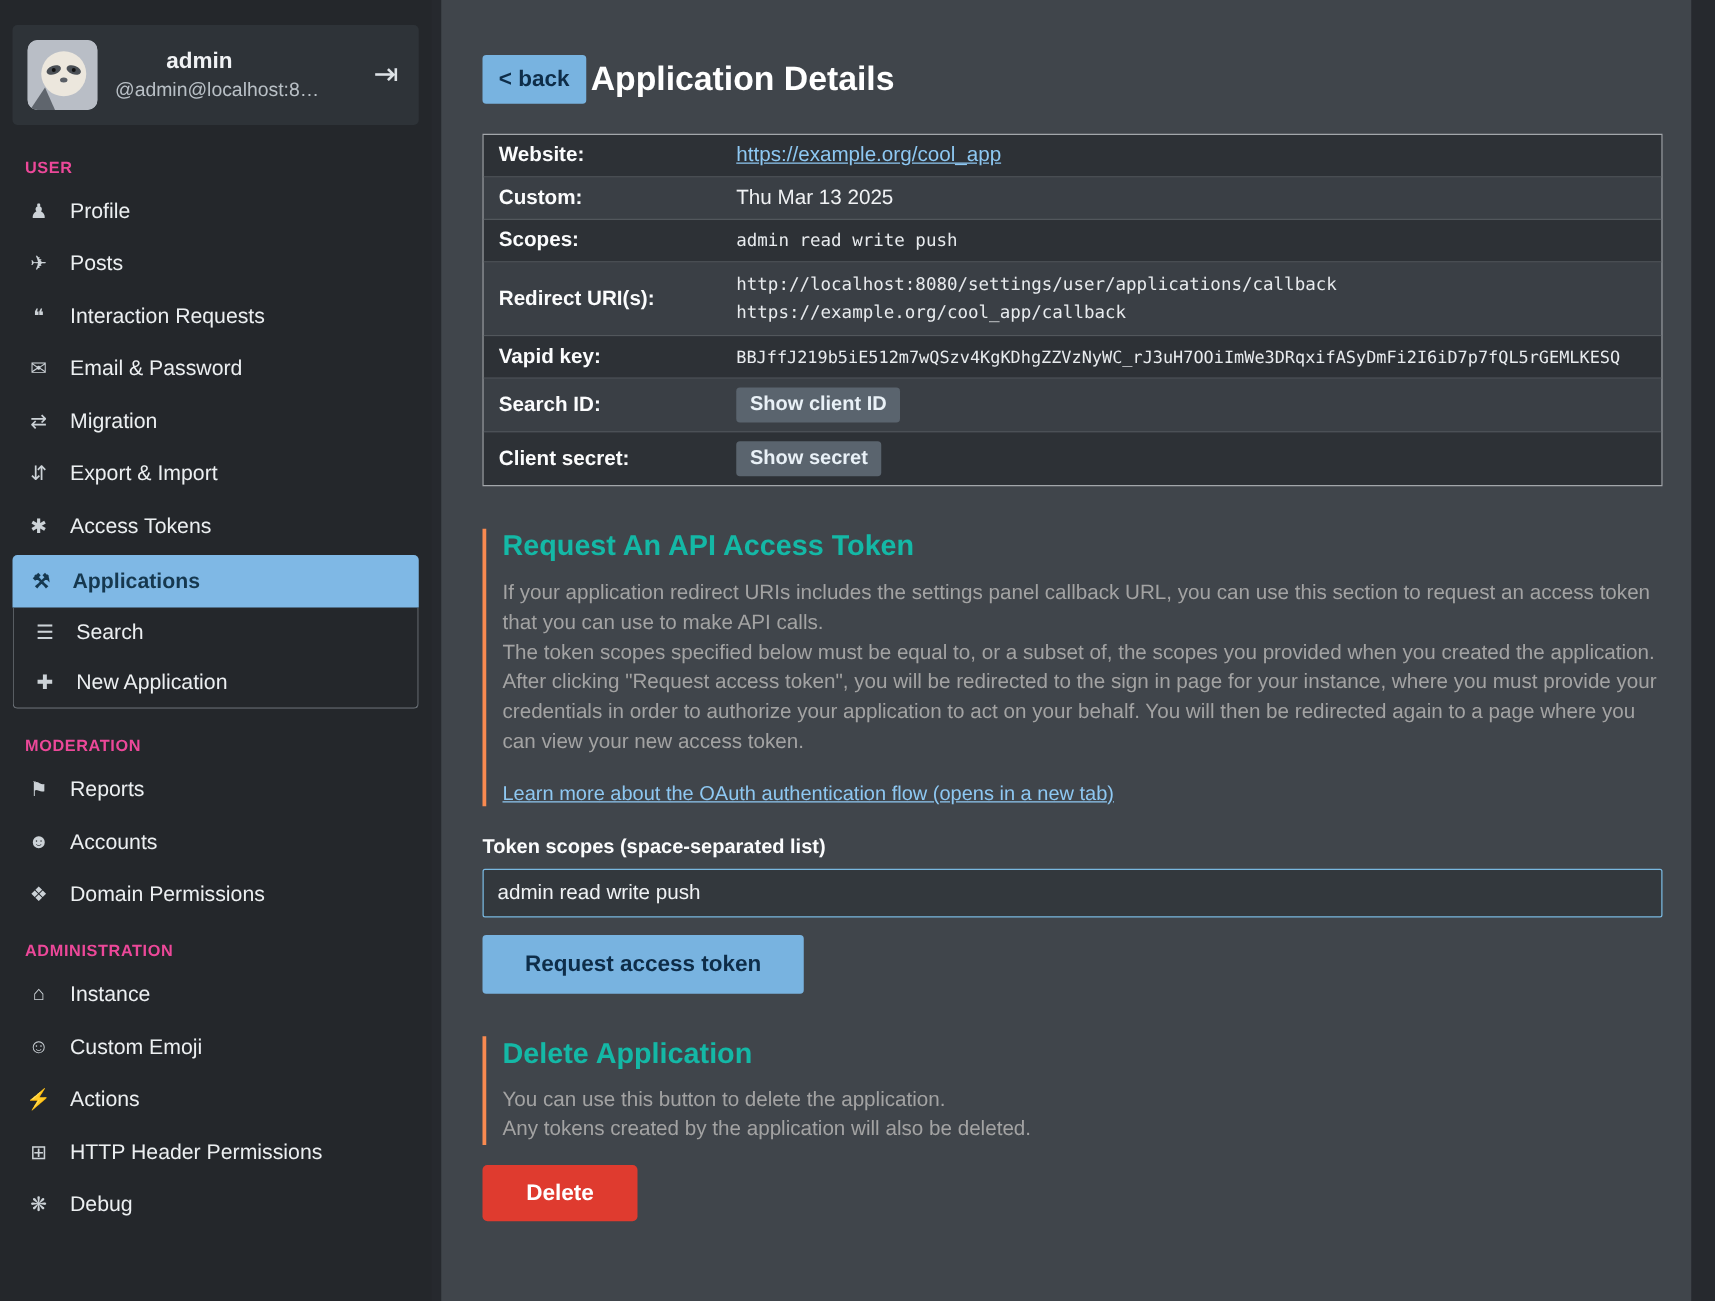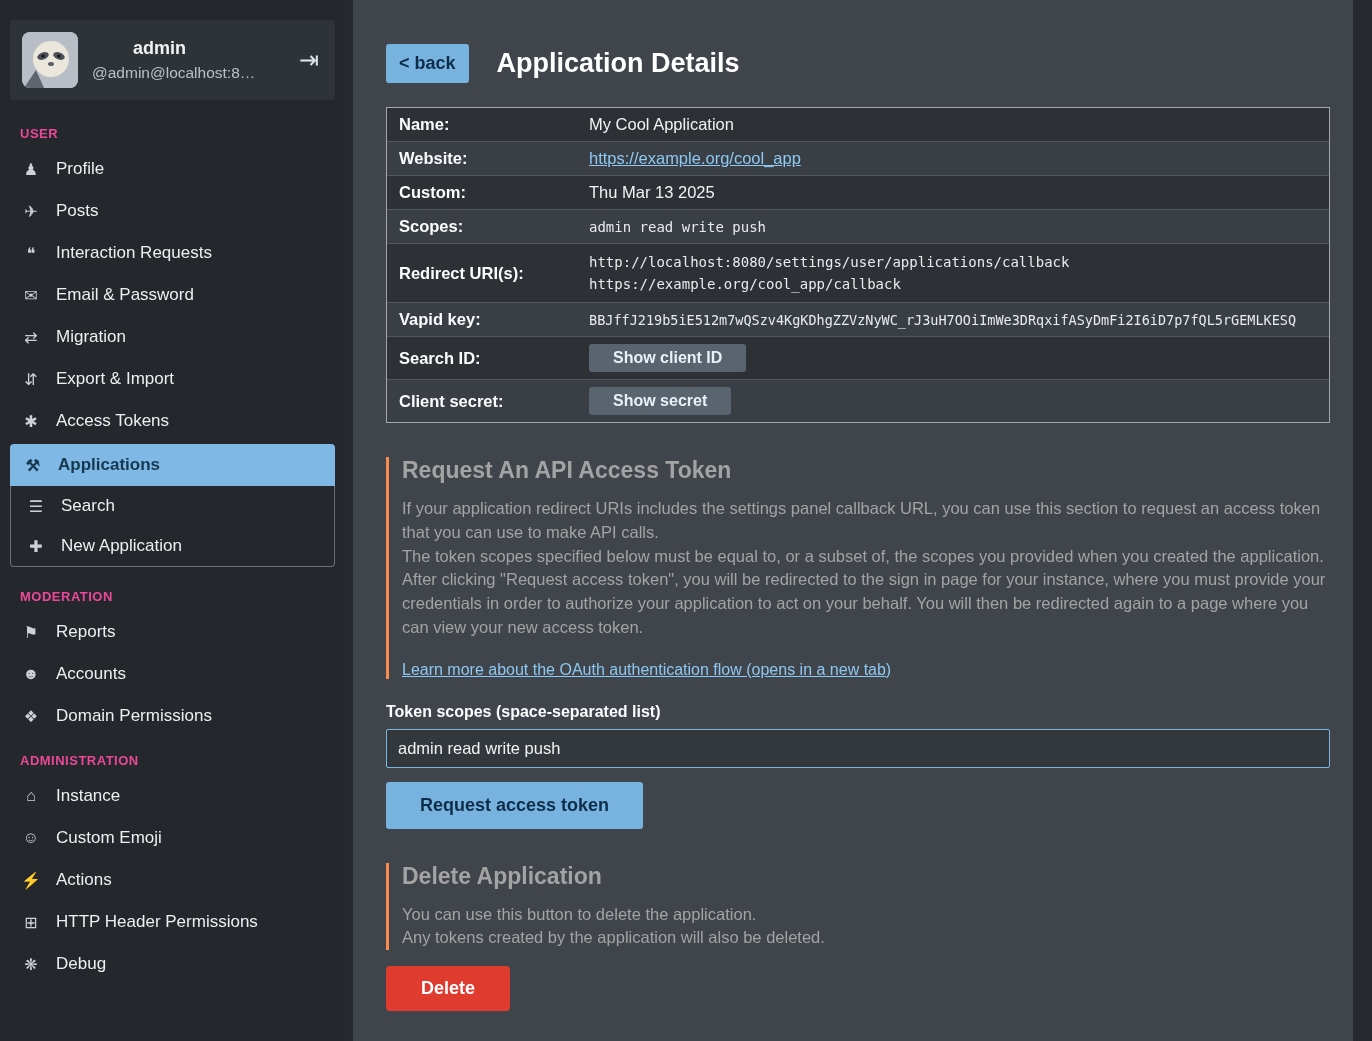--- a/index.html
+++ b/index.html
@@ -59,21 +59,21 @@
     padding:10px 14px; font-size:17px; cursor:pointer; color:#eceff1;
   }
   
   .main {
     flex:1;
     margin:0 19px 0 8px;
     background:#40454b;
     padding:44px 23px 30px 33px;
     overflow:hidden;
   }
-  .page-header { display:flex; align-items:center; gap:28px; margin-bottom:24px; }
+  .page-header { display:flex; align-items:center; gap:4px; margin-bottom:24px; }
   .back-btn {
     background:#78b3e0; color:#0e2d49;
     border:none; border-radius:3px; cursor:pointer;
     font-family:"Liberation Sans", sans-serif;
     font-weight:bold; font-size:18px; padding:9px 13px;
   }
   .page-title { margin:0; font-size:27px; font-weight:bold; color:#ffffff; }
   
   .details-table { border:1px solid #a3a7ab; }
   .detail-row {
@@ -88,25 +88,25 @@
   .detail-label { font-weight:bold; color:#fbfcfd; }
   .mono { font-family:"DejaVu Sans Mono", monospace; font-size:14px; color:#e8ebee; }
   .mono-sm { font-family:"DejaVu Sans Mono", monospace; font-size:13.5px; color:#e8ebee; }
   .mono-stack { display:flex; flex-direction:column; gap:6px; padding:3px 0; }
   .detail-link { color:#8ec8f2; text-decoration:underline; font-size:16.5px; }
   .btn-secondary {
     justify-self:start;
     background:#5a646e; color:#e9f1f7;
     border:none; border-radius:3px; cursor:pointer;
     font-family:"Liberation Sans", sans-serif;
-    font-weight:bold; font-size:16px; padding:5px 24px;
+    font-weight:bold; font-size:16px; padding:5px 11px;
   }
   
   .section { border-left:3px solid #f98a50; padding-left:13px; margin-top:34px; }
-  .section-title { margin:0 0 13px 0; font-size:23px; font-weight:bold; color:#a3a3a3; }
+  .section-title { margin:0 0 13px 0; font-size:23px; font-weight:bold; color:#14b8a6; }
   .section p { margin:0; font-size:16.5px; line-height:1.44; color:#a3a3a3; }
   .oauth-link { display:inline-block; margin-top:21px; color:#8ec8f2; text-decoration:underline; font-size:16px; }
   
   .form-label { font-weight:bold; font-size:16px; margin:24px 0 8px 0; color:#fbfcfd; }
   .scopes-input {
     width:100%; background:#33383d;
     border:1px solid #79b8e0; border-radius:2px;
     color:#f0f2f4; font-size:16.5px; padding:9px 11px;
     font-family:"Liberation Sans", sans-serif;
   }
@@ -240,24 +240,20 @@
 
 <main class="main">
 
   <div class="page-header">
     <button class="back-btn">&lt; back</button>
     <h1 class="page-title">Application Details</h1>
   </div>
 
   <div class="details-table">
     <div class="detail-row">
-      <span class="detail-label">Name:</span>
-      <span>My Cool Application</span>
-    </div>
-    <div class="detail-row">
       <span class="detail-label">Website:</span>
       <a class="detail-link" href="#">https://example.org/cool_app</a>
     </div>
     <div class="detail-row">
       <span class="detail-label">Custom:</span>
       <span>Thu Mar 13 2025</span>
     </div>
     <div class="detail-row">
       <span class="detail-label">Scopes:</span>
       <span class="mono">admin read write push</span>

